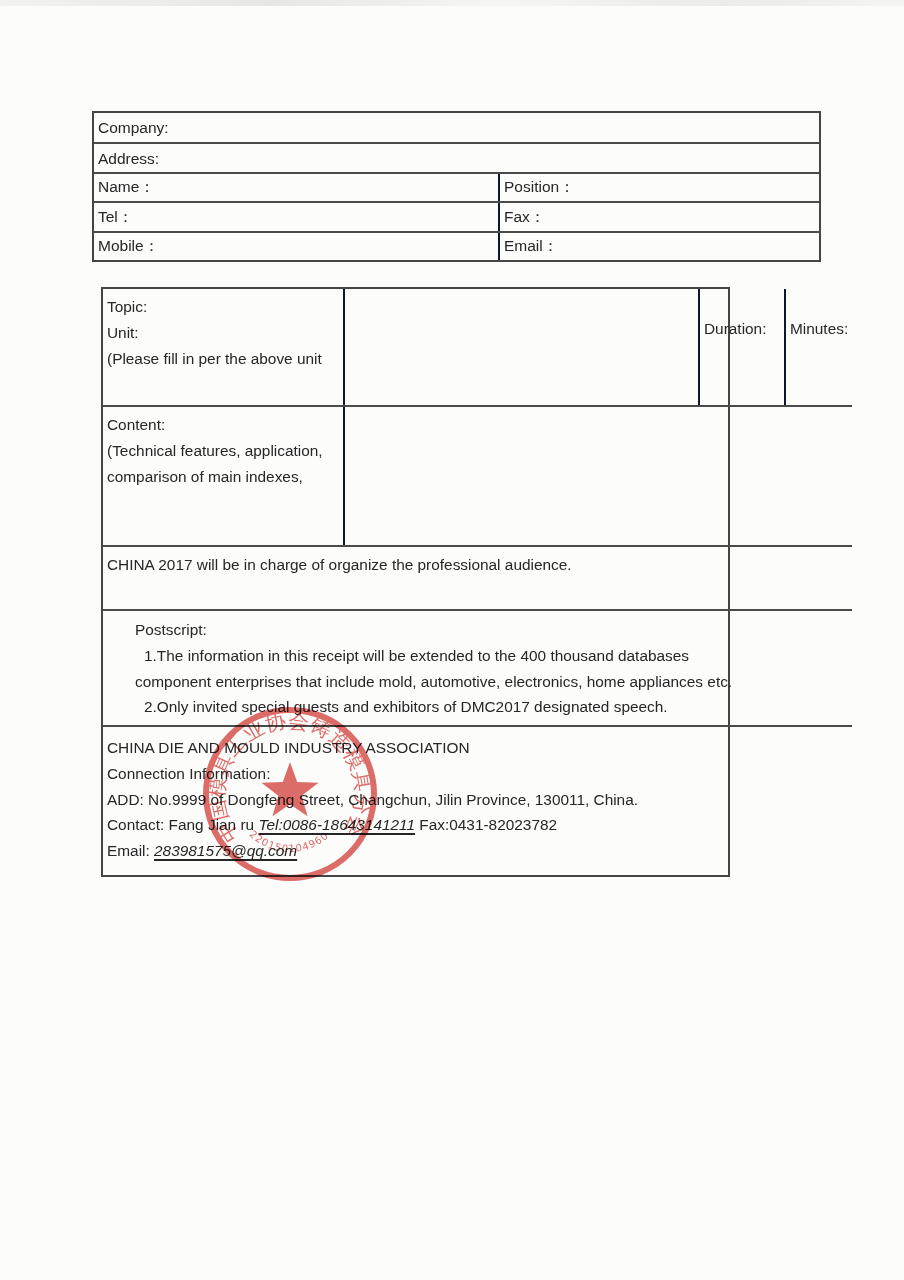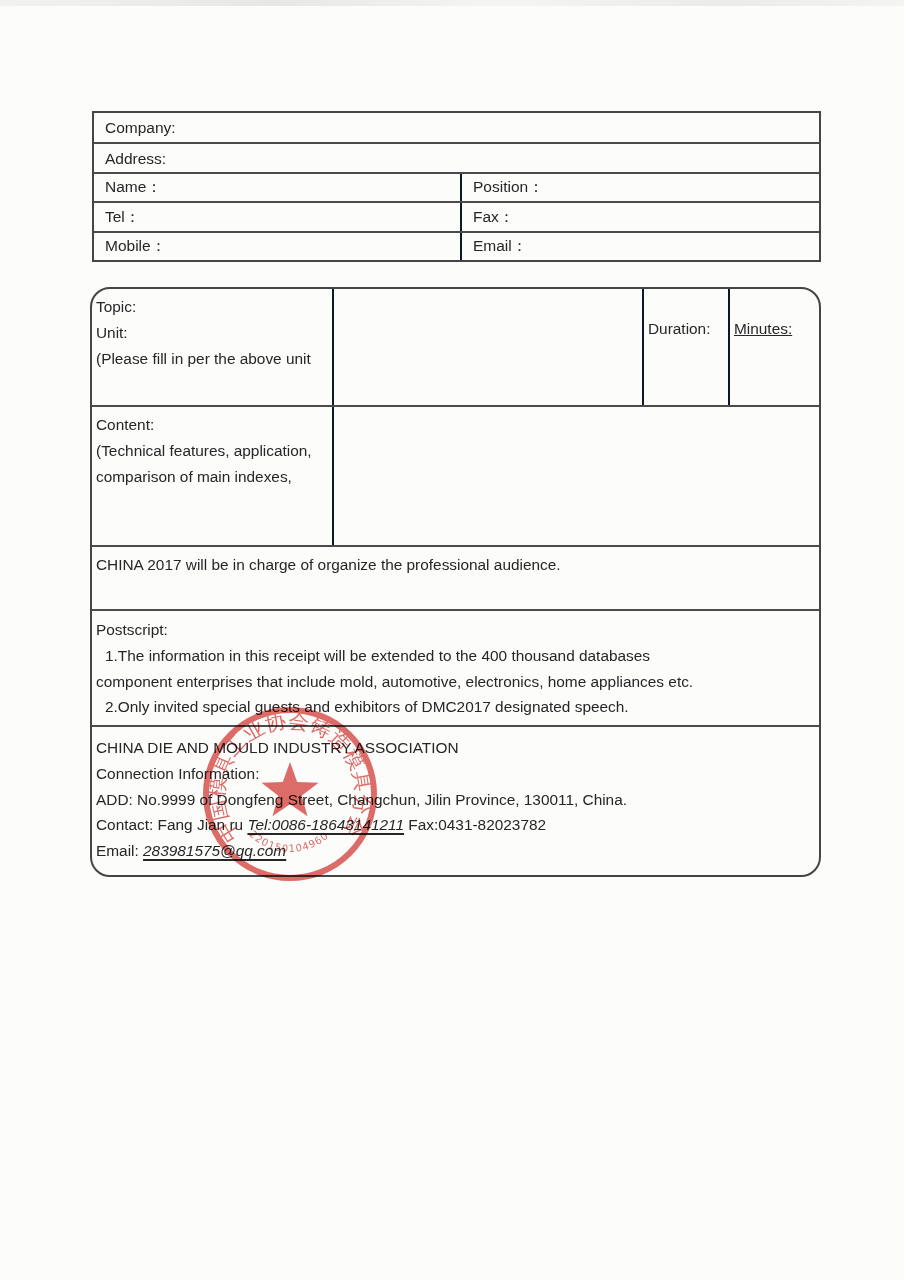--- a/index.html
+++ b/index.html
@@ -15,39 +15,39 @@
   
   .tbl { position:absolute; box-sizing:border-box; border:2px solid #454545; background:transparent; }
   .trow { box-sizing:border-box; display:flex; align-items:stretch; }
   .trow + .trow { border-top:2px solid #4b4b4b; }
   .cell { box-sizing:border-box; font-size:15.5px; }
   .cell + .cell { border-left:2px solid #0f172a; }
 
   
   .tbl-contact { left:92px; top:111px; width:729px; height:151px; display:grid;
                  grid-template-rows:repeat(5,1fr); }
-  .tbl-contact .cell { display:flex; align-items:center; padding:1px 6px 0 11px; }
-  .tbl-contact .half-l { width:366px; }
+  .tbl-contact .cell { display:flex; align-items:center; padding:1px 6px 0 4px; }
+  .tbl-contact .half-l { width:404px; }
   .tbl-contact .half-r { flex:1; }
   .tbl-contact .full { flex:1; }
 
   
-  .tbl-session { left:90px; top:287px; width:731px; height:590px; display:grid;
-                 grid-template-rows:116px 140px 64px 116px auto;border-radius:20px; }
+  .tbl-session { left:101px; top:287px; width:629px; height:590px; display:grid;
+                 grid-template-rows:116px 140px 64px 116px auto; }
   .tbl-session .cell { padding:5px 4px 0 4px; line-height:25.8px; font-size:15.4px; }
   .col-topic   { width:240px; }
   .col-blank   { width:310px; }
-  .col-dur     { width:86px;  padding-top:27px !important; }
-  .col-min     { flex:1;      padding-top:27px !important;text-decoration:underline; }
+  .col-dur     { width:86px;  padding-top:27px !important;margin-left:45px; }
+  .col-min     { flex:1;      padding-top:27px !important; }
   .col-content { width:240px; }
   .col-rest    { flex:1; }
   .line { white-space:nowrap; }
   .indent { padding-left:9px; }
   .cell-audience   { padding-top:5px !important; }
-  .cell-postscript { padding-top:6px !important; }
+  .cell-postscript { padding-top:6px !important;margin-left:28px; }
   .cell-connection { padding-top:8px !important; line-height:25.8px; }
   .u { text-decoration:underline; text-underline-offset:3px; text-decoration-thickness:1.5px;font-style:italic; }
 
   
   .stamp {
     position:absolute; left:202px; top:706px; width:176px; height:176px;
     opacity:0.85; mix-blend-mode:multiply; pointer-events:none;
   }
   .stamp text { font-family:"DejaVu Sans", sans-serif; }
 </style>

